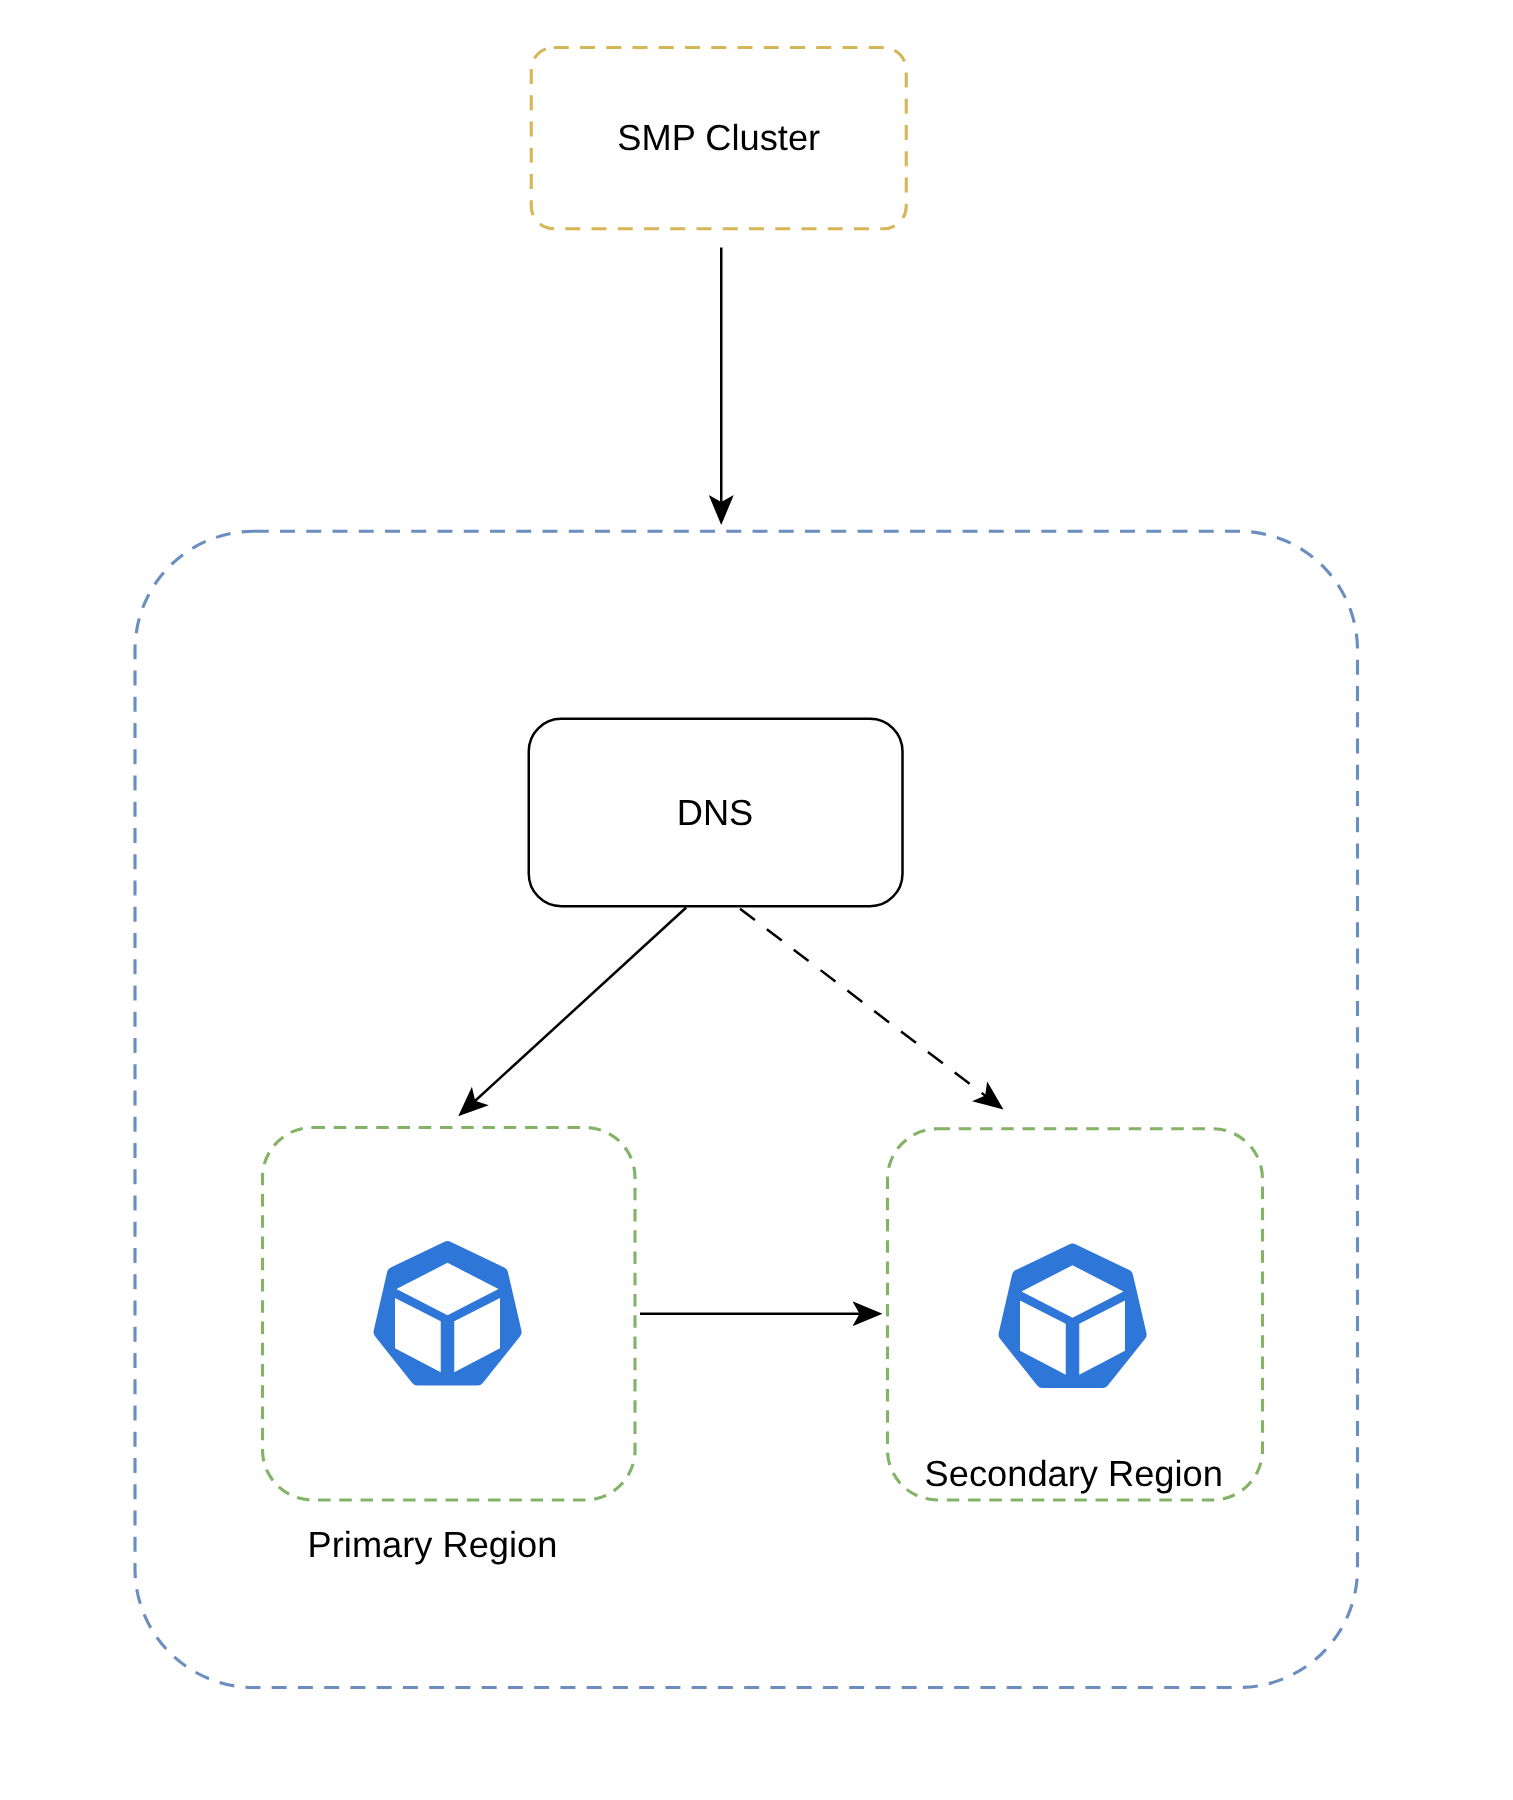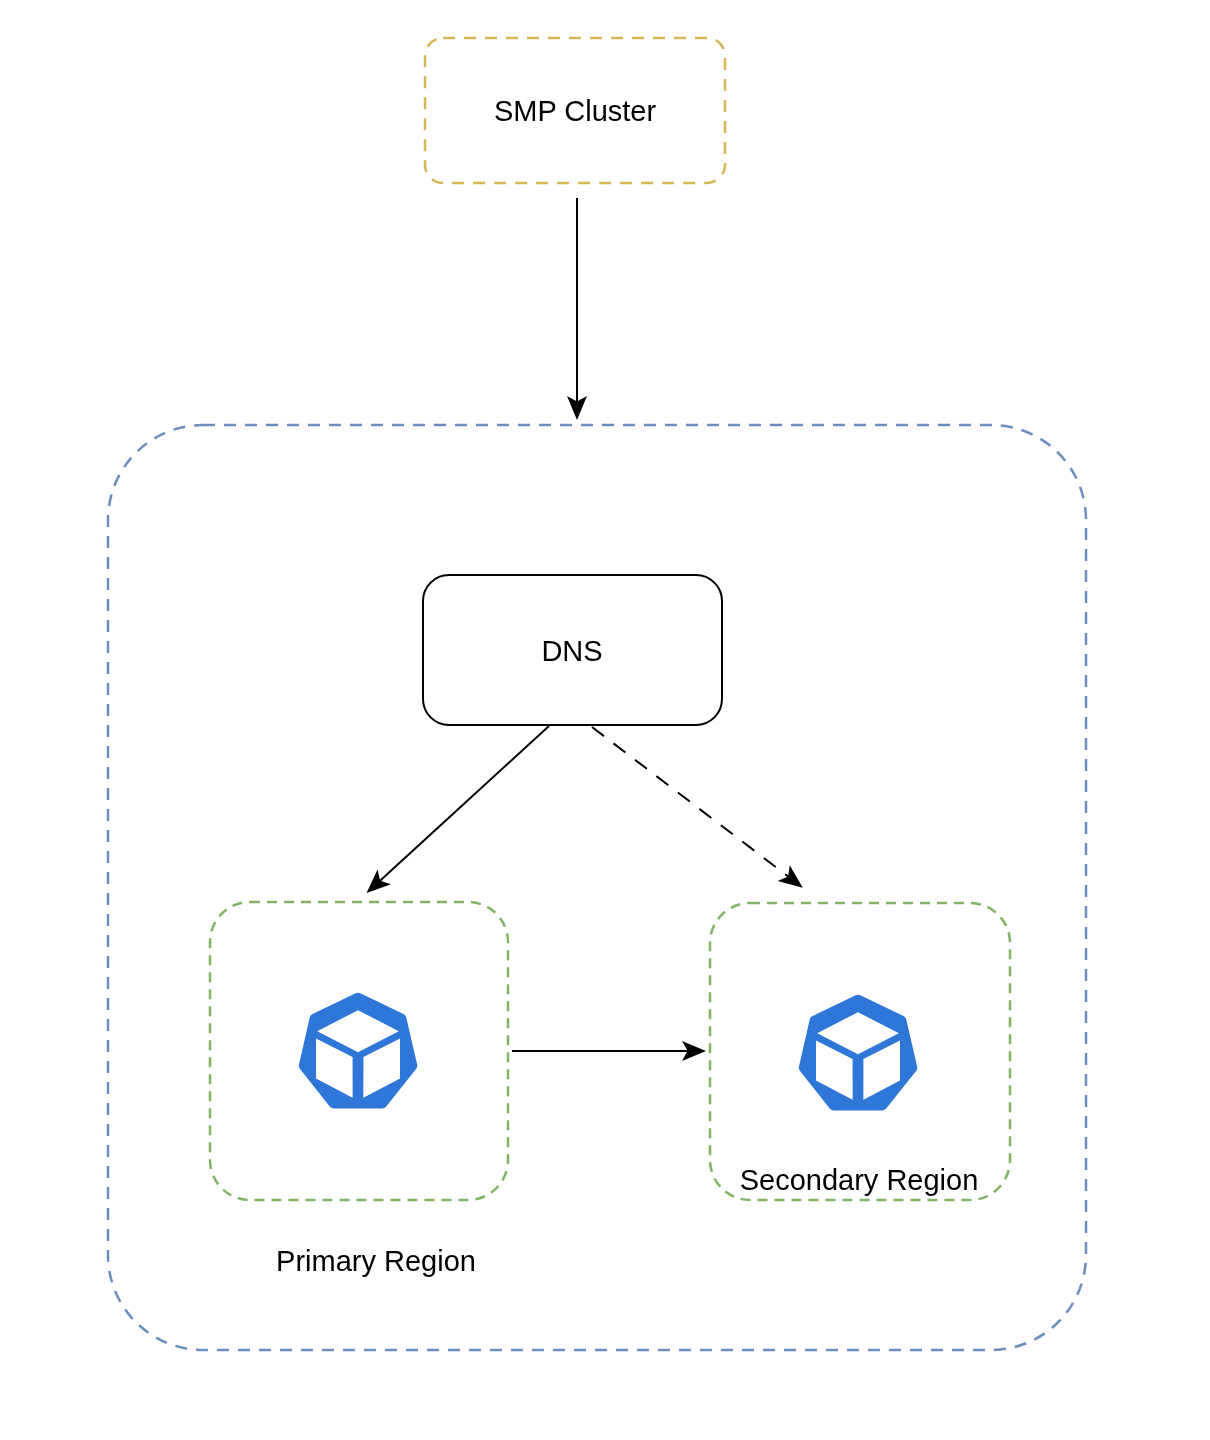--- a/index.html
+++ b/index.html
@@ -110,17 +110,17 @@
       <polygon class="cube-face" points="50,16 84,33.5 50,51 16,33.5"></polygon>
       <polygon class="cube-face" points="15,39.5 45.5,55 45.5,89 15,73"></polygon>
       <polygon class="cube-face" points="85,39.5 54.5,55 54.5,89 85,73"></polygon>
     </g>
   </svg>
 
   <div class="label" style="left:575px; top:111px;">SMP Cluster</div>
 
   <div class="label" style="left:572px; top:651px;text-align:right;">DNS</div>
 
-  <div class="label" style="left:376px; top:1237px;margin-top:24px;">Primary Region</div>
+  <div class="label" style="left:346px; top:1237px;">Primary Region</div>
 
   <div class="label" style="left:859px; top:1180px;">Secondary Region</div>
 
 </div>
 
 </body></html>

